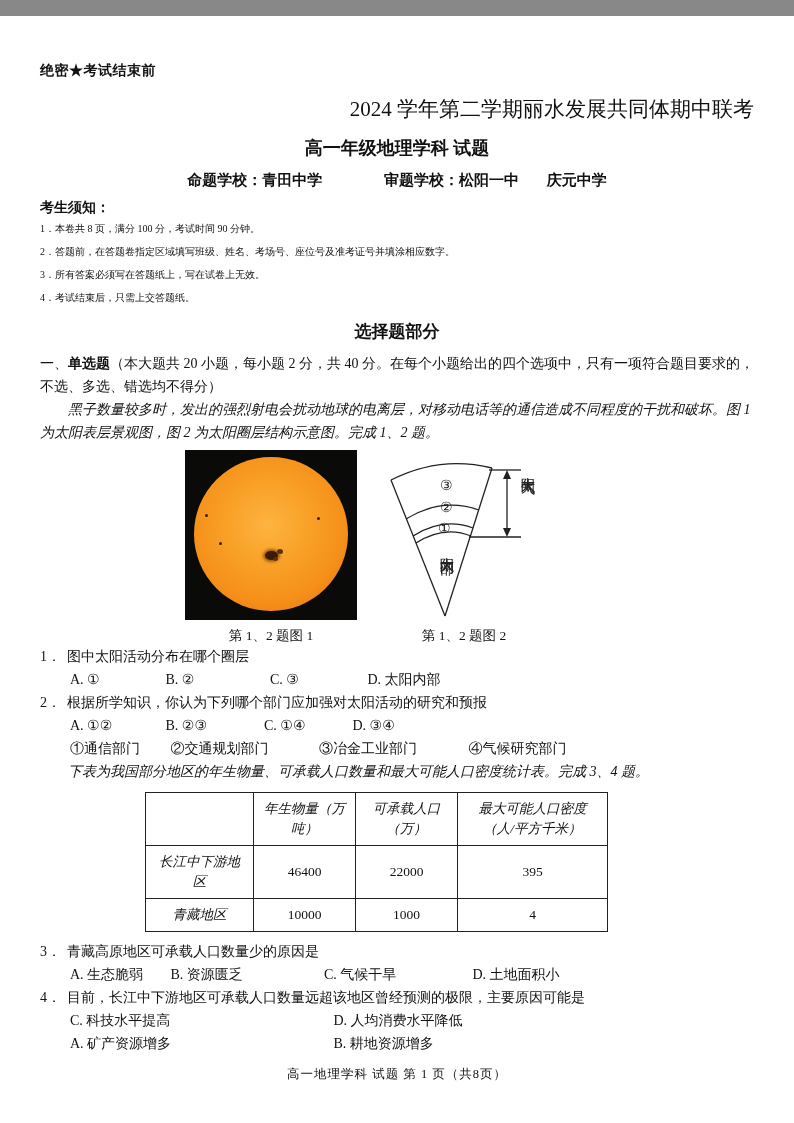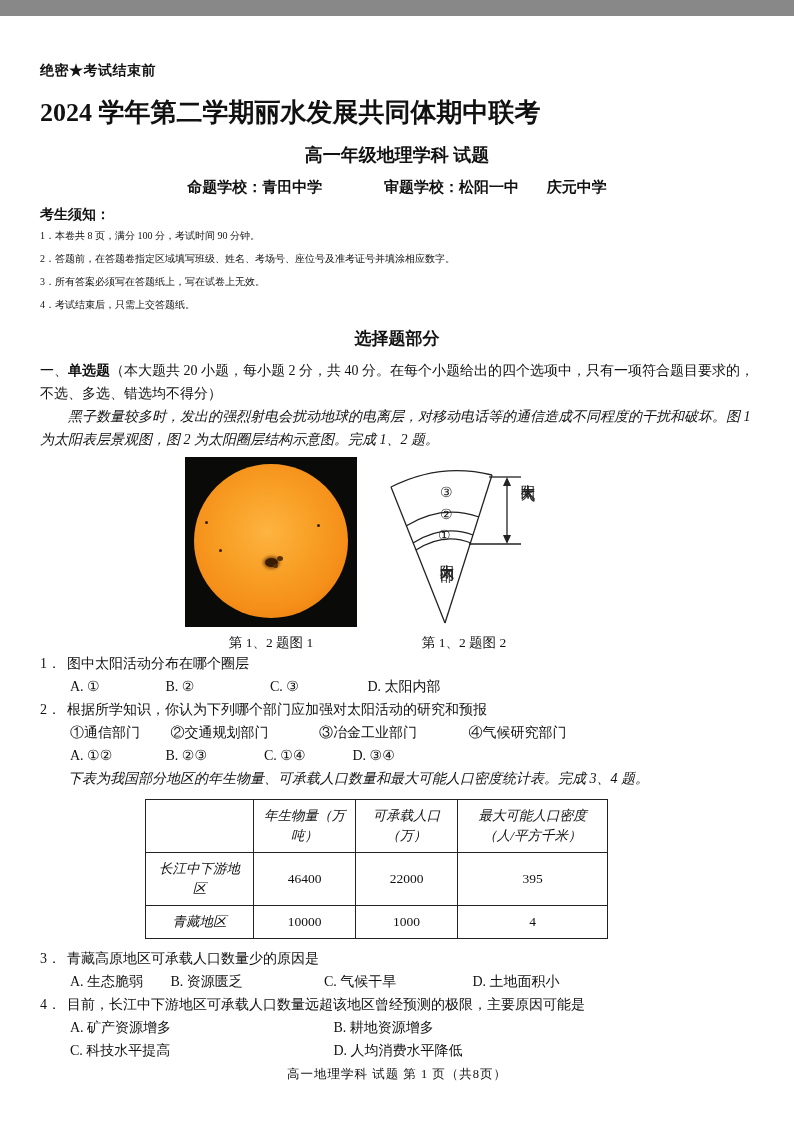--- a/index.html
+++ b/index.html
@@ -9,21 +9,21 @@
     width: 794px;
     height: 1123px;
     margin: 16px auto;
     background: #ffffff;
     font-family: "Liberation Serif", "DejaVu Serif", serif;
     color: #111;
     padding: 46px 40px 0 40px;
     overflow: hidden;
   }
   .security { font-size: 14px; font-weight: bold; letter-spacing: 0.5px; }
-  .title { text-align: left; font-size: 26px; font-weight: bold; margin-top: 15px; }
+  .title { text-align: right; font-size: 21px; font-weight: normal; margin-top: 15px; }
   .subtitle { text-align: center; font-size: 18px; font-weight: bold; margin-top: 13px; }
   .schools { text-align: center; font-size: 15px; font-weight: bold; margin-top: 11px; }
   .schools .gap-lg { margin-left: 58px; }
   .schools .gap-sm { margin-left: 24px; }
   .notice-head { font-size: 14px; font-weight: bold; margin-top: 9px; }
   .notice-item { font-size: 10px; line-height: 23px; }
   .section-head { text-align: center; font-size: 17px; font-weight: bold; margin-top: 10px; line-height: 26px; }
   .qtype { font-size: 14px; line-height: 23px; margin-top: 7px; }
   .qtype b { font-weight: bold; text-align: center; }
   .stimulus { font-size: 14px; line-height: 23px; text-indent: 2em; font-style: italic; }
@@ -155,31 +155,31 @@
   <div class="opt-row q1">
     <span class="opt">A. ①</span>
     <span class="opt">B. ②</span>
     <span class="opt">C. ③</span>
     <span class="opt">D. 太阳内部</span>
   </div>
 
   <div class="question">
     <span class="q-num">2．</span><span>根据所学知识，你认为下列哪个部门应加强对太阳活动的研究和预报</span>
   </div>
+  <div class="opt-row q2o">
+    <span class="opt">A. ①②</span>
+    <span class="opt">B. ②③</span>
+    <span class="opt">C. ①④</span>
+    <span class="opt">D. ③④</span>
+  </div>
   <div class="opt-row q2s">
     <span class="opt">①通信部门</span>
     <span class="opt">②交通规划部门</span>
     <span class="opt">③冶金工业部门</span>
     <span class="opt">④气候研究部门</span>
-  </div>
-  <div class="opt-row q2o">
-    <span class="opt">A. ①②</span>
-    <span class="opt">B. ②③</span>
-    <span class="opt">C. ①④</span>
-    <span class="opt">D. ③④</span>
   </div>
 
   <div class="stimulus">下表为我国部分地区的年生物量、可承载人口数量和最大可能人口密度统计表。完成 3、4 题。</div>
 
   <table class="stat-table">
     <colgroup>
         <col class="c1">
         <col class="c2">
         <col class="c3">
         <col class="c4">
@@ -213,23 +213,23 @@
     <span class="opt">A. 生态脆弱</span>
     <span class="opt">B. 资源匮乏</span>
     <span class="opt">C. 气候干旱</span>
     <span class="opt">D. 土地面积小</span>
   </div>
 
   <div class="question">
     <span class="q-num">4．</span><span>目前，长江中下游地区可承载人口数量远超该地区曾经预测的极限，主要原因可能是</span>
   </div>
   <div class="opt-row q4o">
+    <span class="opt">C. 科技水平提高</span>
+    <span class="opt">D. 人均消费水平降低</span>
+  </div>
+  <div class="opt-row q4o">
     <span class="opt">A. 矿产资源增多</span>
     <span class="opt">B. 耕地资源增多</span>
   </div>
-  <div class="opt-row q4o">
-    <span class="opt">C. 科技水平提高</span>
-    <span class="opt">D. 人均消费水平降低</span>
-  </div>
 
   <div class="footer">高一地理学科 试题 第 1 页（共8页）</div>
 
 </div>
 
 </body></html>

